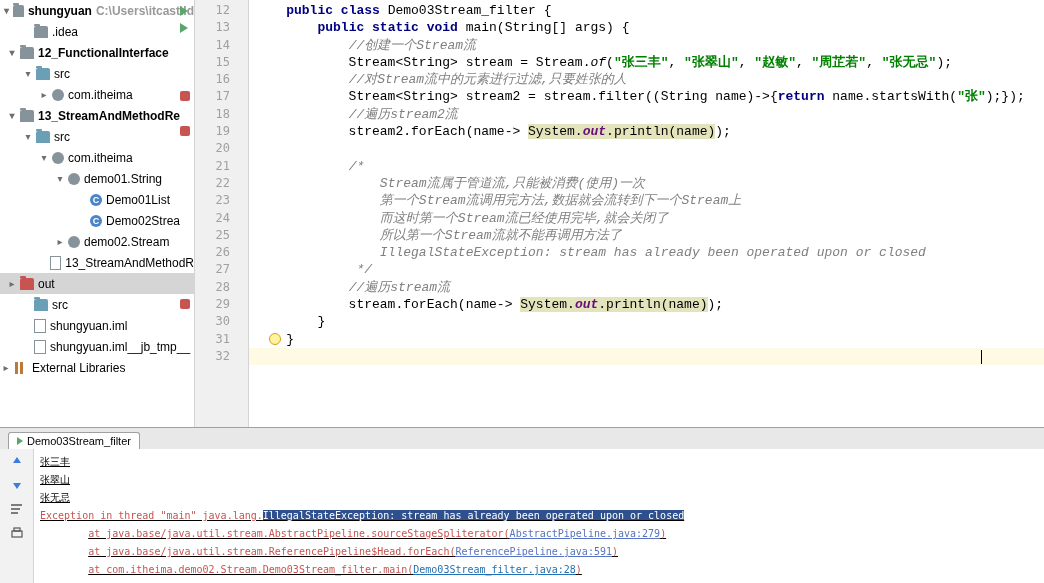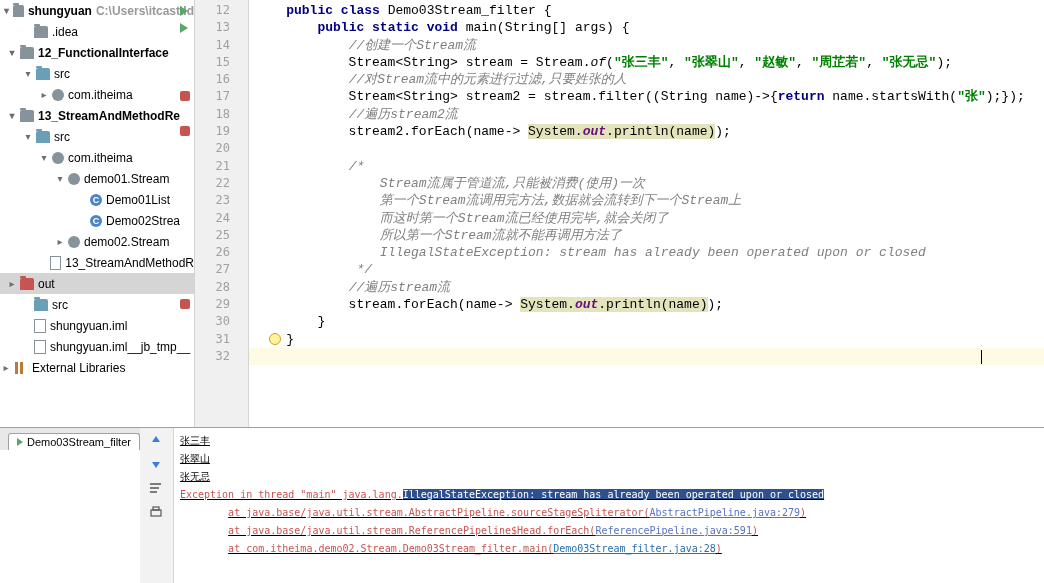--- a/index.html
+++ b/index.html
@@ -33,21 +33,21 @@
 .src-folder::before { background: #6a9fb5; }
 .pkg-icon { width: 12px; height: 12px; background: #87939a; border-radius: 50%; margin-right: 4px; display: inline-block; }
 .file-icon { width: 12px; height: 14px; background: #fff; border: 1px solid #87939a; margin-right: 4px; display: inline-block; }
 .class-icon { width: 12px; height: 12px; background: #4a86c7; border-radius: 50%; margin-right: 4px; display: inline-block; position: relative; color: #fff; font-size: 9px; text-align: center; line-height: 12px; font-weight: bold; }
 .lib-icon { width: 14px; height: 12px; margin-right: 4px; display: inline-block; position: relative; }
 .lib-icon::before, .lib-icon::after { content: ""; position: absolute; width: 3px; height: 12px; background: #b97a3c; }
 .lib-icon::before { left: 1px; } .lib-icon::after { left: 6px; }
 .out-folder { background: #c75450; } .out-folder::before { background: #c75450; }
 .gray { color: #999; }
 .indent { display: inline-block; }
-.console-panel { height: 156px; border-top: 1px solid #a0a0a0; display: flex; flex-direction: row; }
+.console-panel { height: 156px; border-top: 1px solid #a0a0a0; display: flex; flex-direction: column; }
 .console-tab { height: 22px; display: flex; align-items: flex-end; background: #e8e8e8; padding-left: 8px; font-size: 11px; }
 .console-tab-item { background: #fff; border: 1px solid #a0a0a0; border-bottom: none; padding: 2px 8px; border-radius: 3px 3px 0 0; display: flex; align-items: center; gap: 4px; }
 .console-body { flex: 1; display: flex; background: #fff; }
 .console-toolbar { width: 34px; background: #f2f2f2; border-right: 1px solid #d4d4d4; display: flex; flex-direction: column; align-items: center; padding-top: 4px; gap: 8px; }
 .tool-btn { width: 16px; height: 16px; display: flex; align-items: center; justify-content: center; color: #555; }
 .console-output { flex: 1; font-family: Consolas, monospace; font-size: 10px; line-height: 18px; white-space: pre; padding: 4px 6px; overflow: hidden; text-decoration: underline; }
 .err { color: #c75450; }
 .link { color: #2470b3; text-decoration: underline; }
 .err-link { color: #5773c1; text-decoration: underline; }
 .selected-err { background: #2f508e; color: #fff; }
@@ -105,21 +105,21 @@
           <div class="tree-row">
             <span class="indent" style="width: 38px;"></span>
             <span class="arrow">▾</span>
             <span class="pkg-icon"></span>
             <span>com.itheima</span>
           </div>
           <div class="tree-row">
             <span class="indent" style="width: 54px;"></span>
             <span class="arrow">▾</span>
             <span class="pkg-icon"></span>
-            <span>demo01.Stream</span>
+            <span>demo01.String</span>
           </div>
           <div class="tree-row">
             <span class="indent" style="width: 76px;"></span>
             <span class="arrow"></span>
             <span class="class-icon">C</span>
             <span>Demo01List</span>
           </div>
           <div class="tree-row">
             <span class="indent" style="width: 76px;"></span>
             <span class="arrow"></span>

